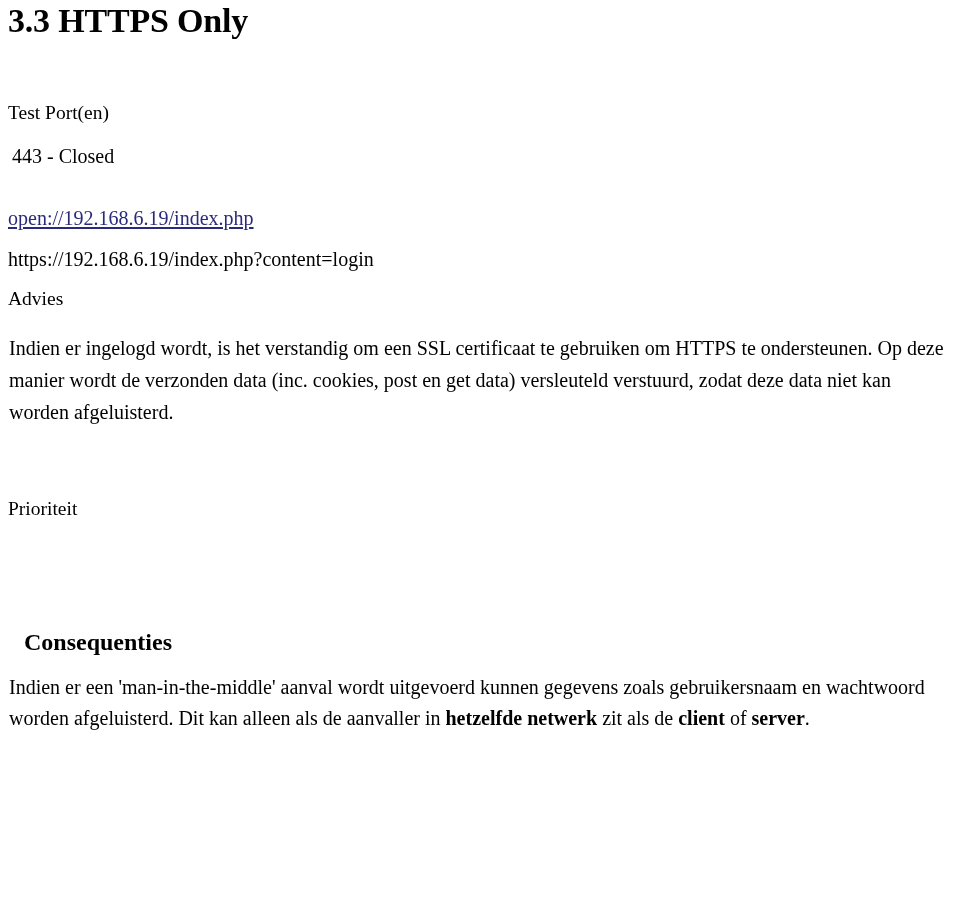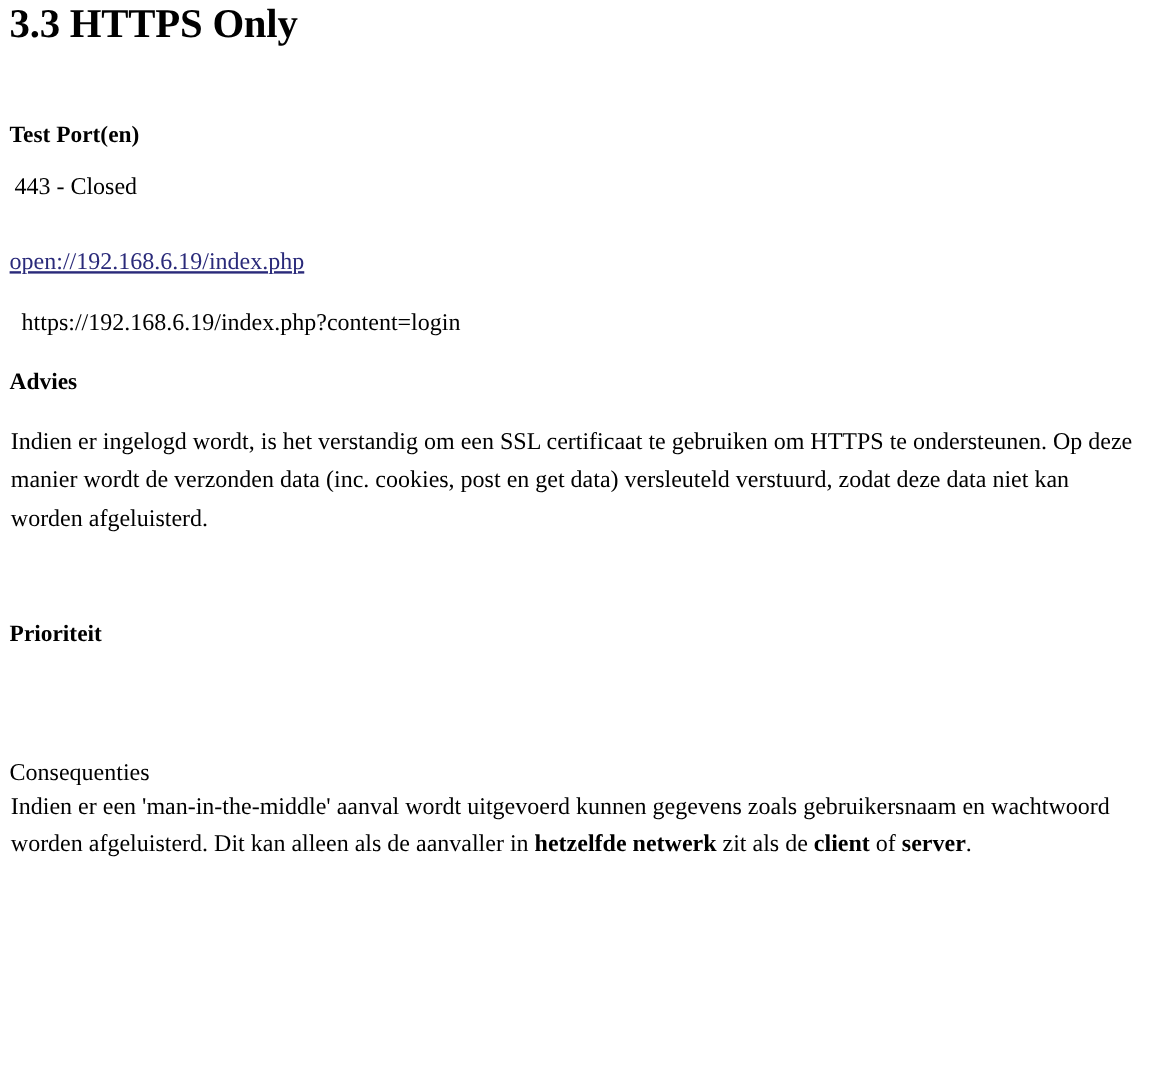--- a/index.html
+++ b/index.html
@@ -40,29 +40,29 @@
   
   .gap-after-title { height: 64px; }
   .gap-small { height: 17px; }
   .gap-para { height: 20px; }
   .gap-section { height: 48px; }
   .gap-consequenties { height: 76px; }
 
   
   .sec-heading {
     font-size: 19.5px;
-    font-weight: bold;
+    font-weight: normal;
     line-height: 1.15;
     margin: 0;
   }
   .sec-heading-lg {
-    font-size: 20px;
-    font-weight: normal;
+    font-size: 24px;
+    font-weight: bold;
     line-height: 1.12;
-    margin: 0;
+    margin: 16px;
   }
 
   
   .body-line {
     font-size: 20px;
     line-height: 1.18;
     margin: 4px;
   }
   .para {
     font-size: 20px;
@@ -85,21 +85,21 @@
     line-height: 1.18;
     color: #2a2a7a;
     text-decoration: underline;
     text-underline-offset: 2px;
   }
   .link-row { margin: 0; }
 
   .plain-url {
     font-size: 20px;
     line-height: 1.18;
-    margin: 10px;
+    margin: 0;
     color: #000000;
   }
 
   b, strong { font-weight: bold; }
 </style>
 </head>
 <body>
 
 <div class="page">
   <div class="inner">

